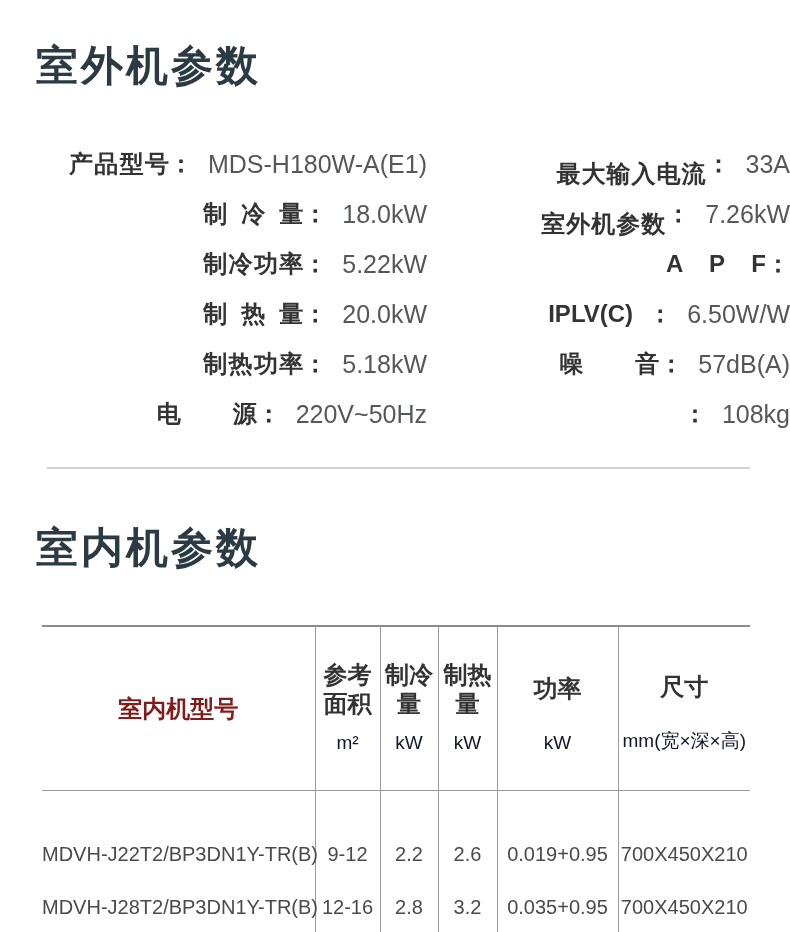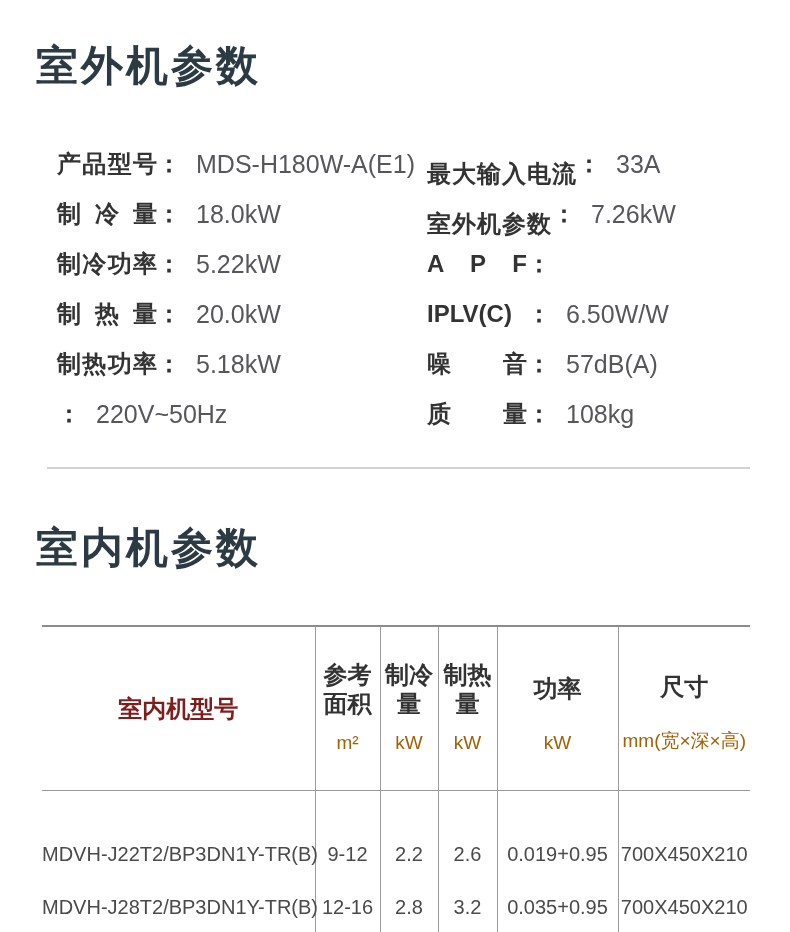--- a/index.html
+++ b/index.html
@@ -28,20 +28,21 @@
     margin-left: 57px;
     margin-top: 52px;
   }
   .spec-col-left  { width: 370px; }
   .spec-col-right { flex: 1; }
   .spec-row {
     height: 50px;
     display: flex;
     align-items: center;
     white-space: nowrap;
+    justify-content: flex-end;
   }
   .spec-label {
     display: inline-block;
     width: 100px;
     text-align: justify;
     text-align-last: justify;
     font-size: 24px;
     font-weight: bold;
     color: #333333;
     white-space: nowrap;
@@ -97,21 +98,21 @@
     padding-top: 18px;
     font-size: 24px;
     line-height: 29px;
     font-weight: bold;
     color: #333333;
     text-align: center;
   }
   .hcell .hunit {
     padding-bottom: 36px;
     font-size: 19px;
-    color: #a16207;
+    color: #0f172a;
   }
   .hcell-model {
     height: 163px;
     display: flex;
     align-items: center;
     justify-content: center;
     font-size: 24px;
     font-weight: bold;
     color: #7f1d1d;
   }
@@ -154,20 +155,21 @@
         <span class="spec-label">制 热 量</span>
           <span class="spec-colon">：</span>
         <span class="spec-value">20.0kW</span>
       </div>
       <div class="spec-row">
         <span class="spec-label">制热功率</span>
           <span class="spec-colon">：</span>
         <span class="spec-value">5.18kW</span>
       </div>
       <div class="spec-row">
+        <span class="spec-label">电 源</span>
           <span class="spec-colon">：</span>
         <span class="spec-value">220V~50Hz</span>
       </div>
     </div>
 
     <div class="spec-col-right">
       <div class="spec-row">
         <span class="spec-label wide">最大输入电流</span>
           <span class="spec-colon">：</span>
         <span class="spec-value">33A</span>
@@ -185,21 +187,20 @@
         <span class="spec-label">IPLV(C)</span>
           <span class="spec-colon">：</span>
         <span class="spec-value">6.50W/W</span>
       </div>
       <div class="spec-row">
         <span class="spec-label">噪 音</span>
           <span class="spec-colon">：</span>
         <span class="spec-value">57dB(A)</span>
       </div>
       <div class="spec-row">
-        <span class="spec-label">质 量</span>
           <span class="spec-colon">：</span>
         <span class="spec-value">108kg</span>
       </div>
     </div>
   </div>
 </div>
 
 <div class="divider"></div>
 
 <div>

